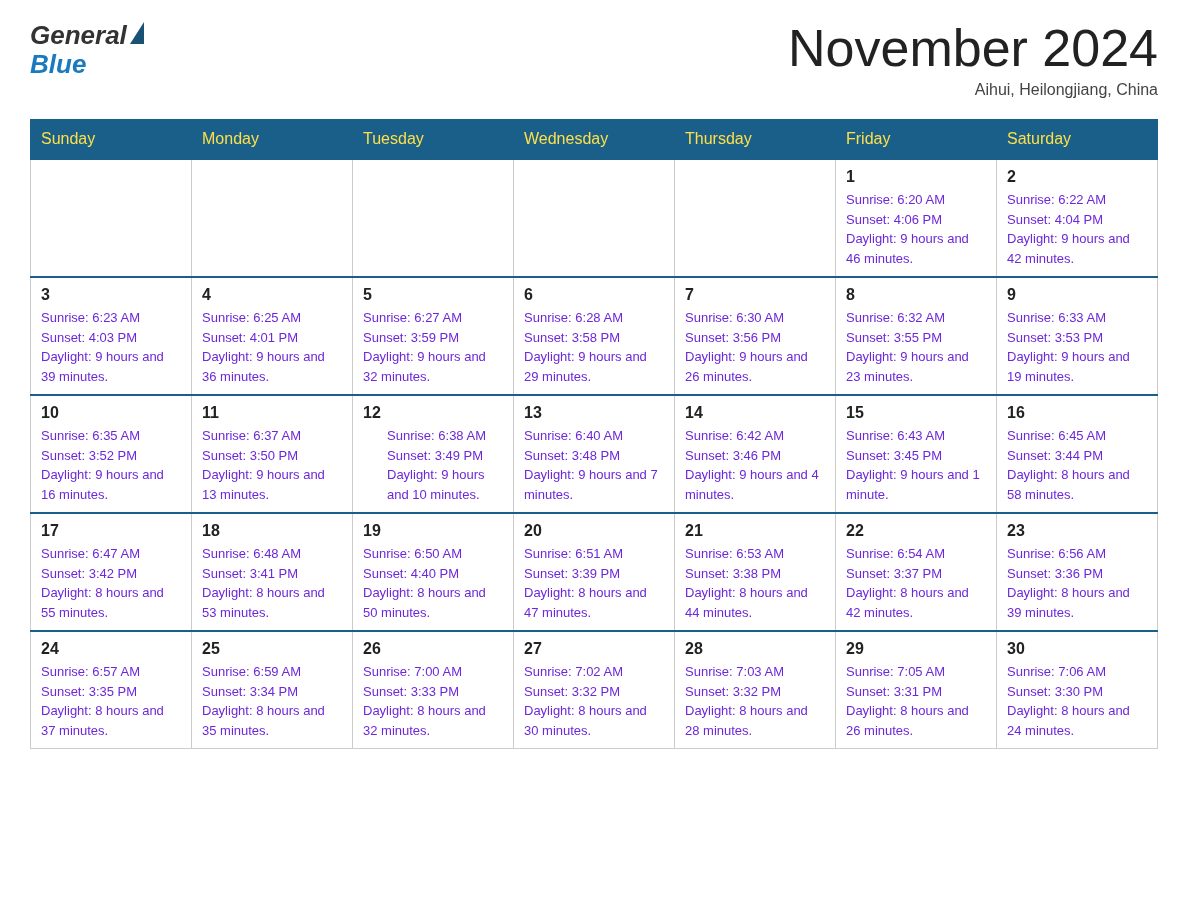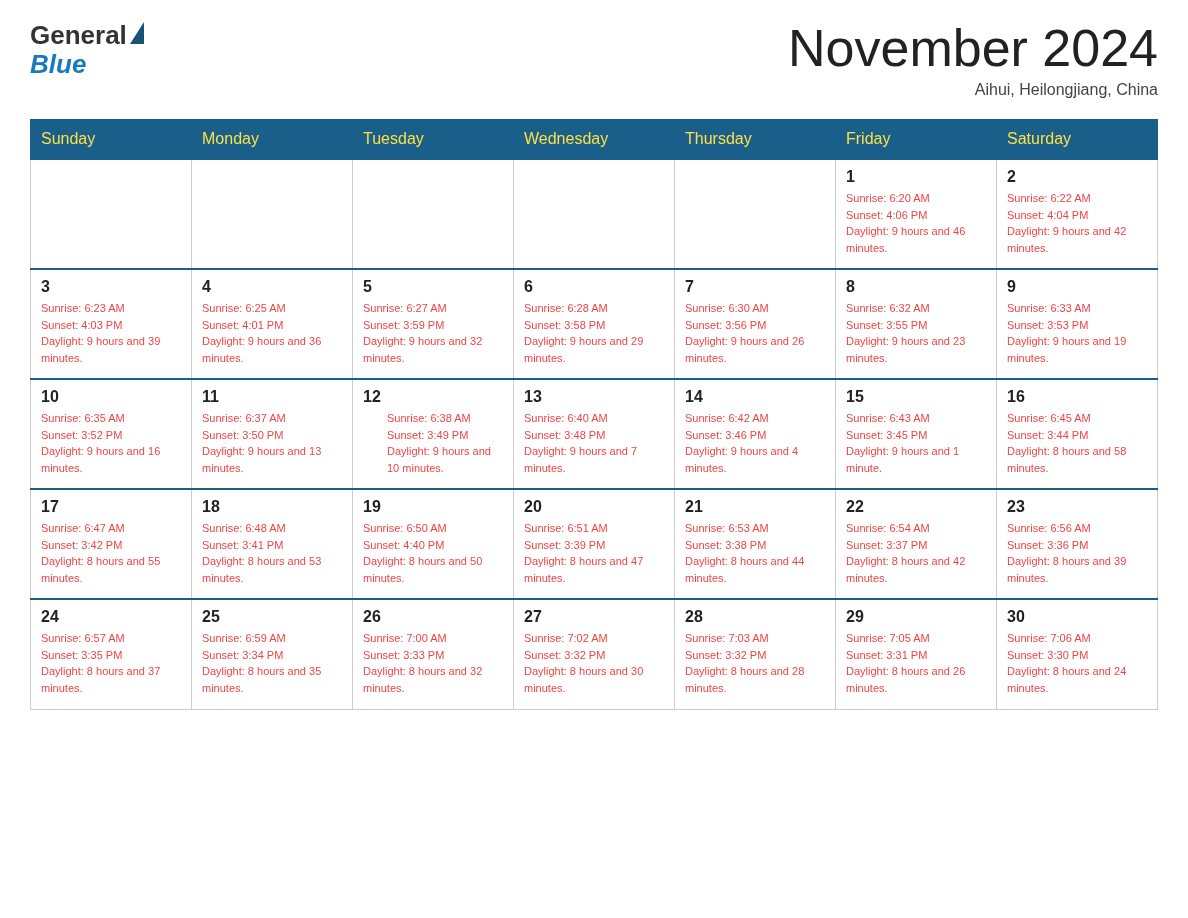--- a/index.html
+++ b/index.html
@@ -22,20 +22,21 @@
       align-items: flex-start;
     }
     .logo-top {
       display: flex;
       align-items: center;
     }
     .logo-general {
       font-size: 26px;
       font-weight: bold;
       color: #333;
+      font-style: italic;
     }
     .logo-triangle {
       width: 0;
       height: 0;
       border-left: 14px solid transparent;
       border-bottom: 22px solid #1a5276;
       margin-left: 3px;
       margin-top: -5px;
     }
     .title-block {
@@ -79,22 +80,22 @@
       border-top: 2px solid #1a5e8a;
     }
     .day-number {
       font-size: 16px;
       font-weight: bold;
       color: #222;
       display: block;
       margin-bottom: 4px;
     }
     .day-info {
-      font-size: 11px;
-      color: #ef4444;
+      font-size: 13px;
+      color: #6d28d9;
       line-height: 1.5;
     }
     .empty-cell {
       background: #f5f5f5;
     }
   </style>
 </head>
 <body>
 
 <div class="header">

